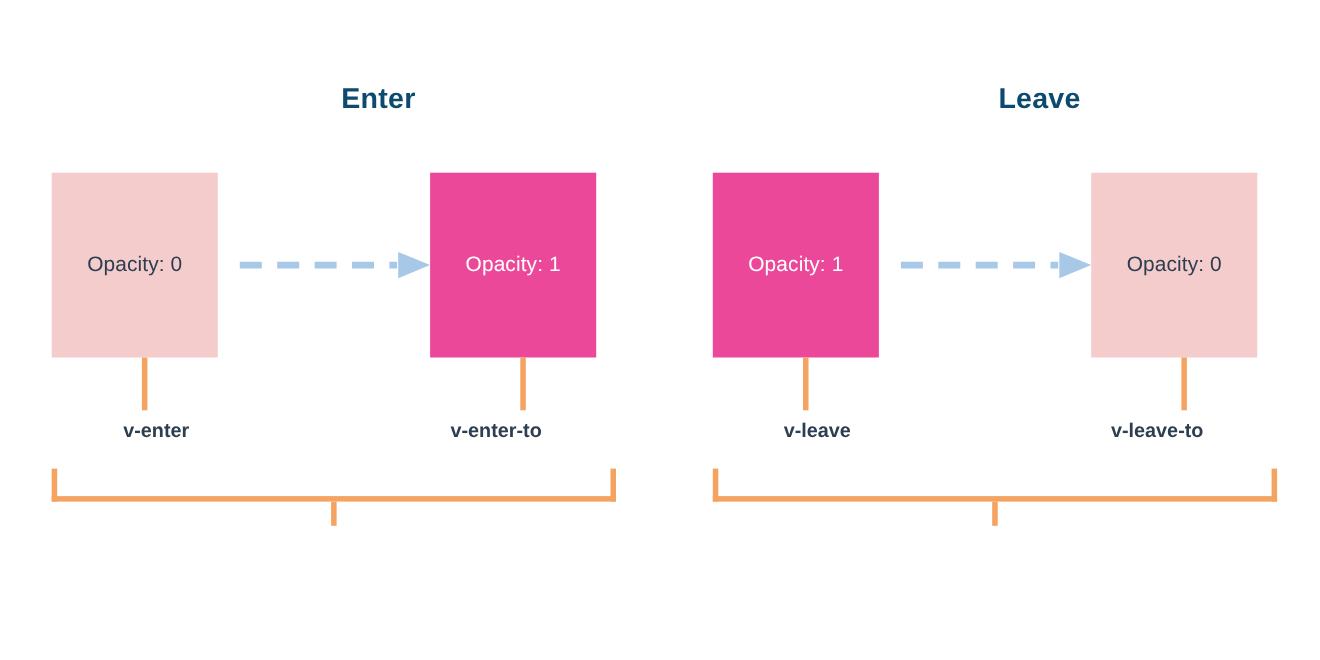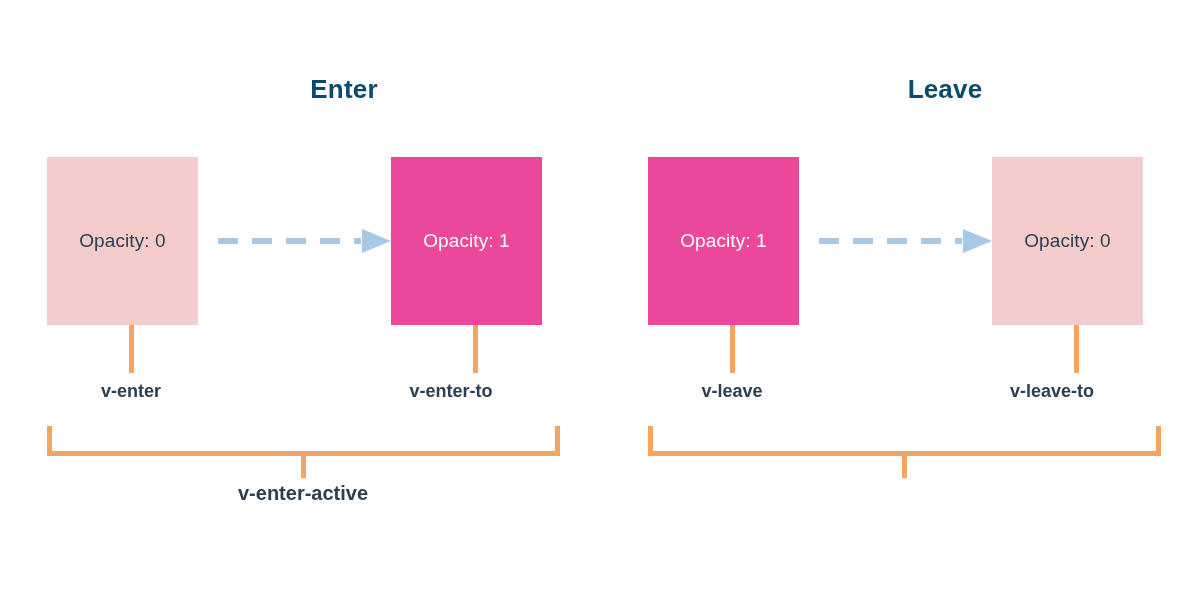--- a/index.html
+++ b/index.html
@@ -89,21 +89,21 @@
   
   .class-label {
     position: absolute;
     top: 381px;
     font-size: 18px;
     font-weight: bold;
     color: #2c3e50;
     white-space: nowrap;
     transform: translateX(-50%);
   }
-  .class-label.l-left  { left: 131px; }
+  .class-label.l-left  { left: 142px; }
   .class-label.l-right { left: 451px; }
 
   
   .bracket {
     position: absolute;
     top: 426px;
     left: 47px;
     width: 513px;
     height: 30px;
   }
@@ -175,21 +175,20 @@
     <div class="class-label l-left">v-enter</div>
     <div class="class-label l-right">v-enter-to</div>
 
     <div class="bracket">
       <div class="b-arm left"></div>
       <div class="b-arm right"></div>
       <div class="b-bar"></div>
     </div>
     <div class="bracket-stem"></div>
 
-    <div class="active-label">v-enter-active</div>
   </div>
 
   <div class="group leave">
 
     <div class="group-title">Leave</div>
 
     <div class="box solid pos-left">
       <span class="box-label">Opacity: 1</span>
     </div>
 

